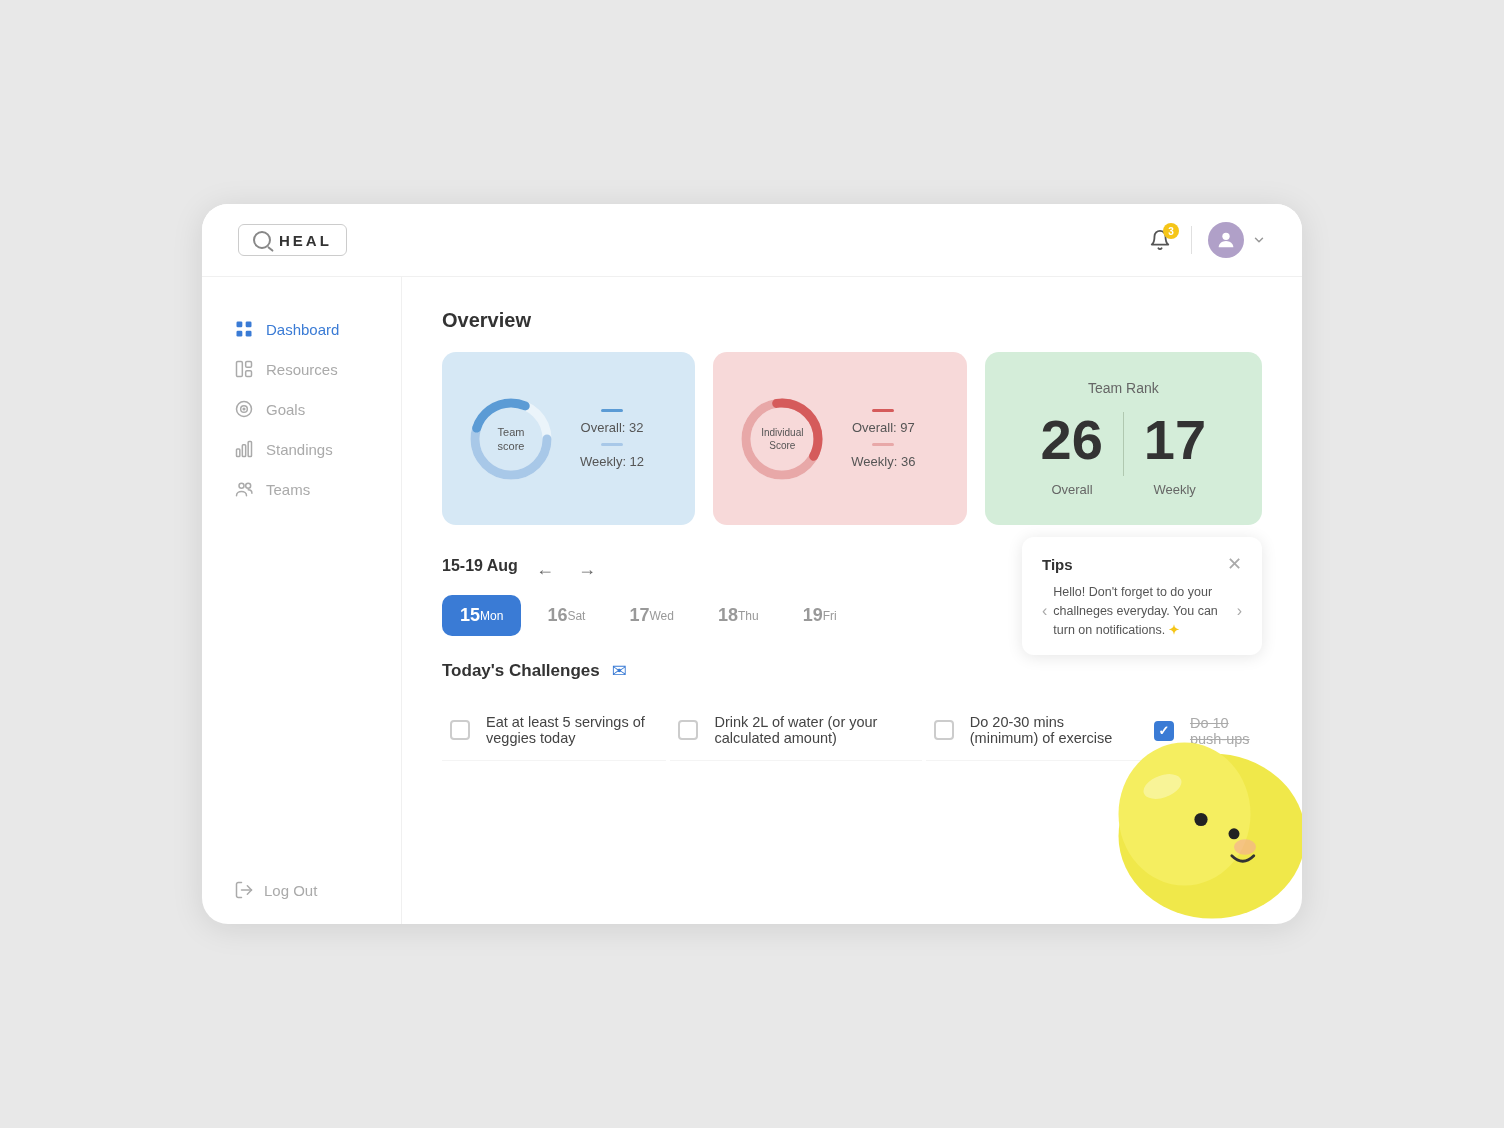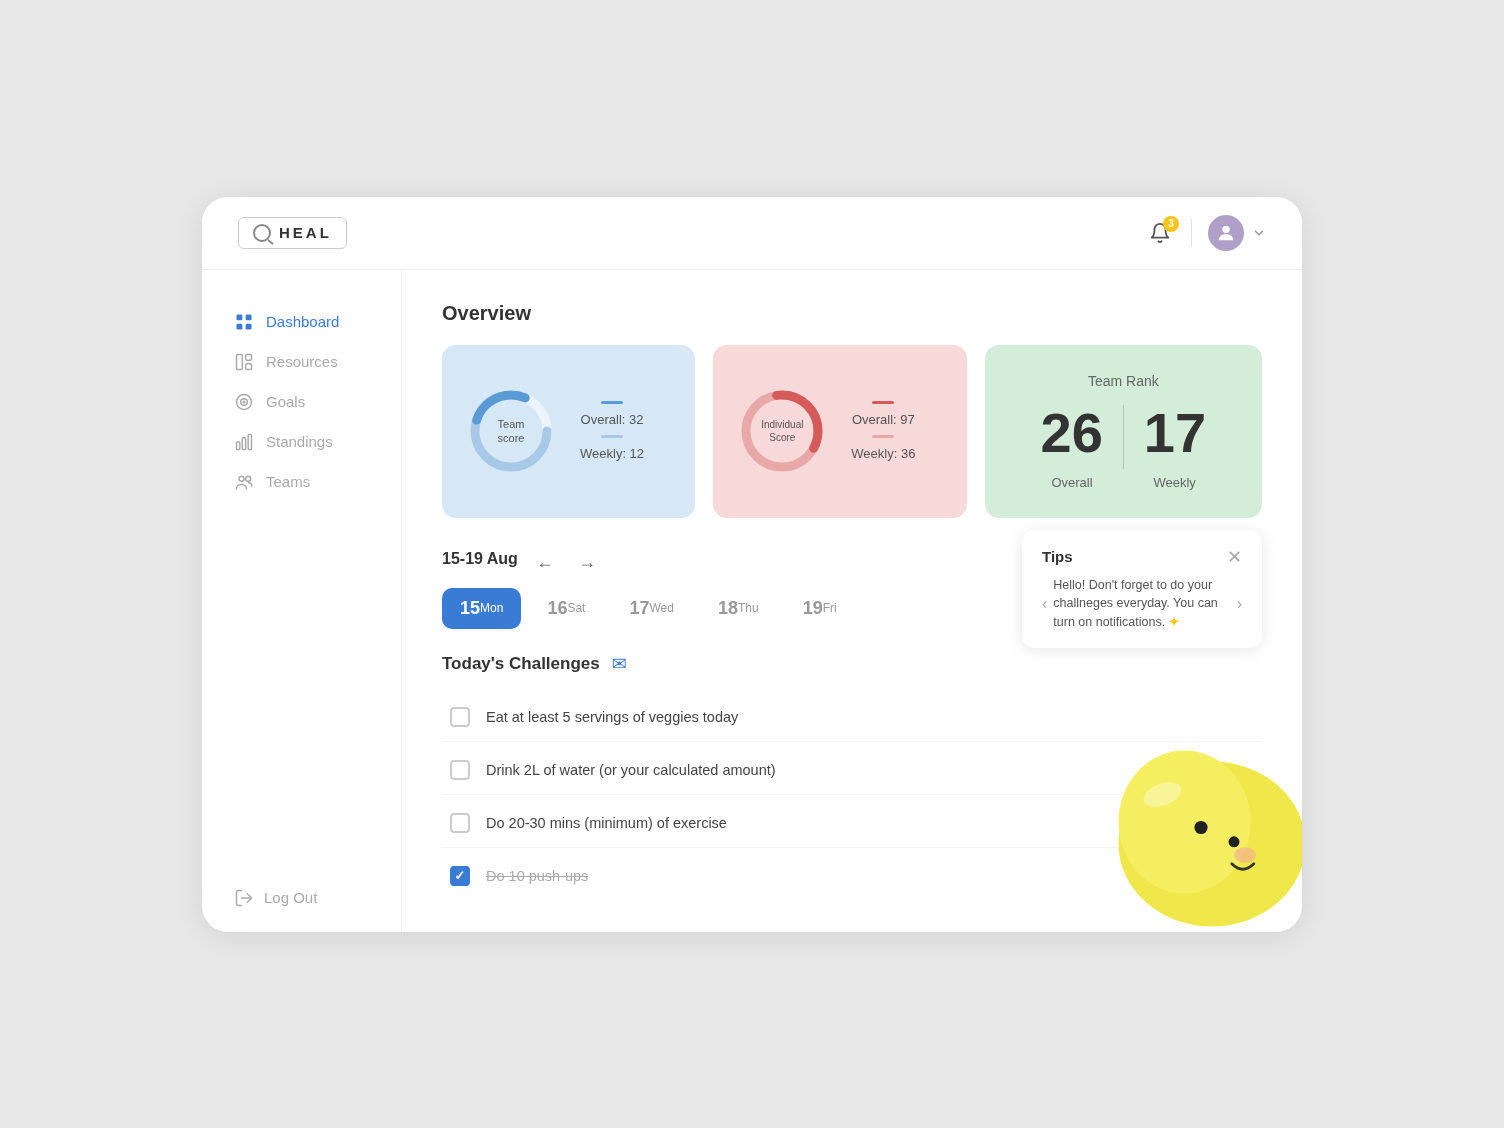--- a/index.html
+++ b/index.html
@@ -388,21 +388,21 @@
       gap: 12px;
       margin-bottom: 18px;
     }
     .challenges-title {
       font-size: 17px;
       font-weight: 600;
       color: #333;
     }
     .mail-icon { color: #3a7bd5; font-size: 18px; }
 
-    .challenge-list { display: flex; flex-direction: column; gap: 4px; }
+    .challenge-list { display: flex; flex-direction: row; gap: 4px; }
     .challenge-item {
       display: flex;
       align-items: center;
       gap: 16px;
       padding: 14px 8px;
       border-bottom: 1px solid #f4f4f4;
     }
     .challenge-item:last-child { border-bottom: none; }
     .challenge-checkbox {
       width: 20px;

